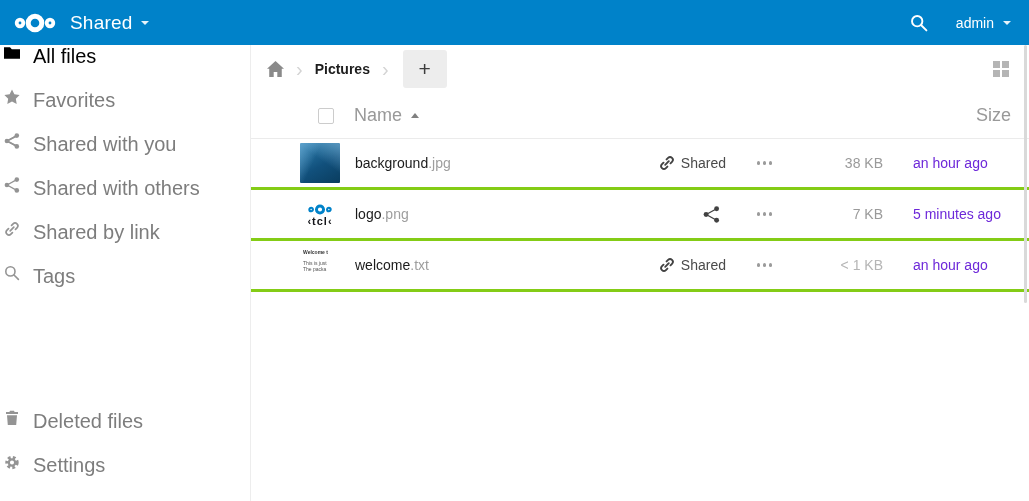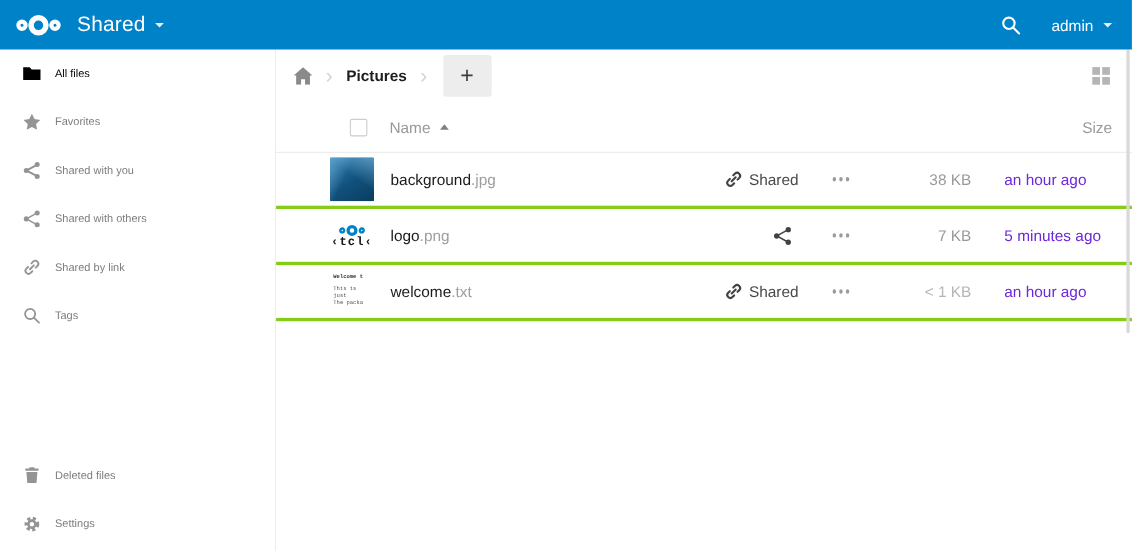--- a/index.html
+++ b/index.html
@@ -14,22 +14,22 @@
   .caret { width:0; height:0; border-left:4px solid transparent; border-right:4px solid transparent;
     border-top:4px solid rgba(255,255,255,.9); display:inline-block; margin-left:9px; }
   .topbar-right { margin-left:auto; display:flex; align-items:center; padding-right:18px;justify-content:flex-end; }
   .search-btn { margin-right:28px; display:flex; cursor:pointer; }
   .user-menu { display:flex; align-items:center; cursor:pointer; }
   .user-name { color:#fff; font-size:14px; }
 
   
   .sidebar { position:absolute; top:45px; left:0; bottom:0; width:251px;
     background:#fff; border-right:1px solid #ededed; }
-  .nav-item { height:44px; display:flex; align-items:center; padding-left:21px;
-    color:#7d7d7d; font-size:10px; cursor:pointer; }
+  .nav-item { height:44px; display:flex; padding-left:4px;
+    color:#7d7d7d; font-size:20px; cursor:pointer; }
   .nav-item .ico { width:16px; height:16px; margin-right:13px; color:#949494;
     display:flex; align-items:center; justify-content:center; flex-shrink:0; }
   .nav-item.active { color:#030303; }
   .nav-item.active .ico { color:#000; }
   .sidebar-bottom { position:absolute; bottom:3px; left:0; right:0; }
 
   
   .content { position:absolute; top:45px; left:251px; right:0; bottom:0; background:#fff; }
   .controls { height:48px; display:flex; align-items:center; padding-left:16px; }
   .crumb-home { color:#8a8a8a; display:flex; cursor:pointer; }
@@ -37,34 +37,34 @@
   .crumb-name { color:#1d1d1d; font-size:14px; font-weight:bold; cursor:pointer; }
   .add-btn { width:44px; height:38px; background:#ededed; border-radius:3px; margin-left:2px;
     display:flex; align-items:center; justify-content:center; font-size:21px; color:#3d3d3d;
     cursor:pointer; font-weight:400; }
   .grid-toggle { margin-left:auto; margin-right:20px; display:grid;
     grid-template-columns:7px 7px; grid-template-rows:7px 7px; gap:2px; cursor:pointer; }
   .grid-toggle span { background:#b5b5b5; }
 
   
   .thead { height:46px; display:flex; align-items:center; border-bottom:1px solid #ebebeb;
-    color:#999; font-size:14px; }
+    color:#999; font-size:18px; }
   .checkbox { width:16px; height:16px; border:1px solid #ccc; border-radius:2px;
     margin-left:67px; background:#fff; cursor:pointer; flex-shrink:0; }
   .th-name { margin-left:20px; cursor:pointer; }
   .sort-asc { width:0; height:0; border-left:4px solid transparent; border-right:4px solid transparent;
     border-bottom:5px solid #808080; display:inline-block; margin-left:9px; }
   .col-main { flex:1; display:flex; align-items:center; min-width:0; }
   .col-size { width:95px; text-align:right; flex-shrink:0; }
   .col-mod  { width:146px; padding-left:30px; flex-shrink:0; }
 
   .frow { height:51px; display:flex; align-items:center; border-bottom:3px solid #84cc16;
     font-size:14px; cursor:pointer; }
   .thumb { width:40px; height:40px; margin-left:49px; flex-shrink:0; border-radius:1px;
-    overflow:hidden; display:flex; flex-direction:column; align-items:center; justify-content:center;font-family:Liberation Mono, monospace; }
+    overflow:hidden; display:flex; flex-direction:column; align-items:center; justify-content:center; }
   .thumb-img { background:
       linear-gradient(115deg, rgba(125,185,225,.60) 0%, rgba(125,185,225,0) 38%),
       linear-gradient(215deg, rgba(150,205,240,.45) 5%, rgba(150,205,240,0) 45%),
       linear-gradient(150deg, #2e7fae 0%, #11507c 55%, #0a3d5f 100%); }
   .thumb-logo { background:#fff; }
   .thumb-logo .mini-word { font-size:11px; color:#15161a; letter-spacing:1px; line-height:10px;
     font-weight:bold; }
   .thumb-txt { background:#fff; align-items:flex-start; justify-content:flex-start;
     padding:4px 2px 0 3px; }
   .tiny-line1 { font-size:5px; color:#333; font-weight:bold; line-height:6px; margin-bottom:5px; }

